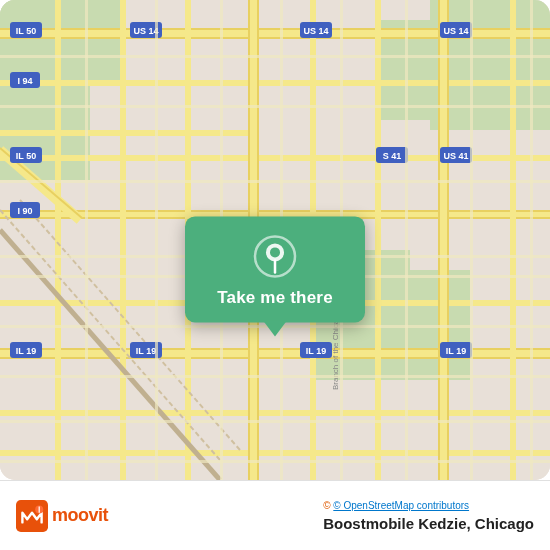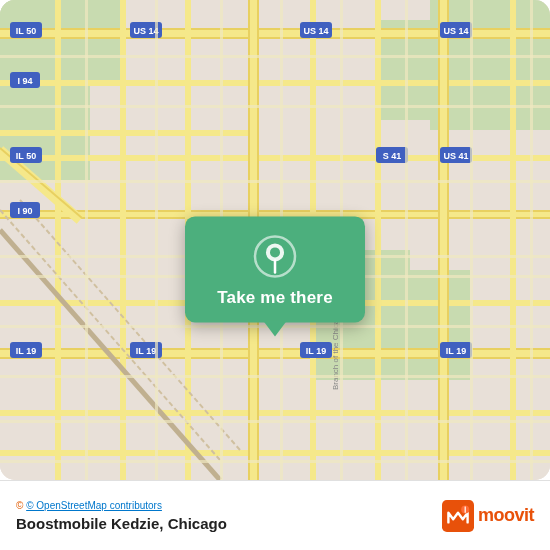--- a/index.html
+++ b/index.html
@@ -260,31 +260,31 @@
       <path d="M22 26 L22 38" stroke="white" stroke-width="2.5" stroke-linecap="round"></path>
     </svg>
 
     <button id="take-me-button">Take me there</button>
 
     <div id="popup-tail"></div>
   </div>
 </div>
 
 <div id="bottom-bar">
-  <div id="bottom-left">
-    <span id="attribution-text">
-      <span class="copyright-symbol">©</span>
-      <span class="osm-link">© OpenStreetMap contributors</span>
-    </span>
-    <span id="location-name">Boostmobile Kedzie, Chicago</span>
-  </div>
-
   <div id="moovit-logo">
 
     <svg id="moovit-icon" viewBox="0 0 40 40" xmlns="http://www.w3.org/2000/svg">
       <rect width="40" height="40" rx="6" fill="#e8510a"></rect>
       <path d="M8 28 L8 16 L14 24 L20 16 L26 24 L32 16 L32 28" stroke="white" stroke-width="3" fill="none" stroke-linejoin="round" stroke-linecap="round"></path>
       <circle cx="29" cy="12" r="5" fill="#ff6b35"></circle>
       <path d="M29 8 L29 16" stroke="white" stroke-width="1.5"></path>
     </svg>
     <span id="moovit-text">moovit</span>
   </div>
+
+  <div id="bottom-left">
+    <span id="attribution-text">
+      <span class="copyright-symbol">©</span>
+      <span class="osm-link">© OpenStreetMap contributors</span>
+    </span>
+    <span id="location-name">Boostmobile Kedzie, Chicago</span>
+  </div>
 </div>
 
 </body></html>

